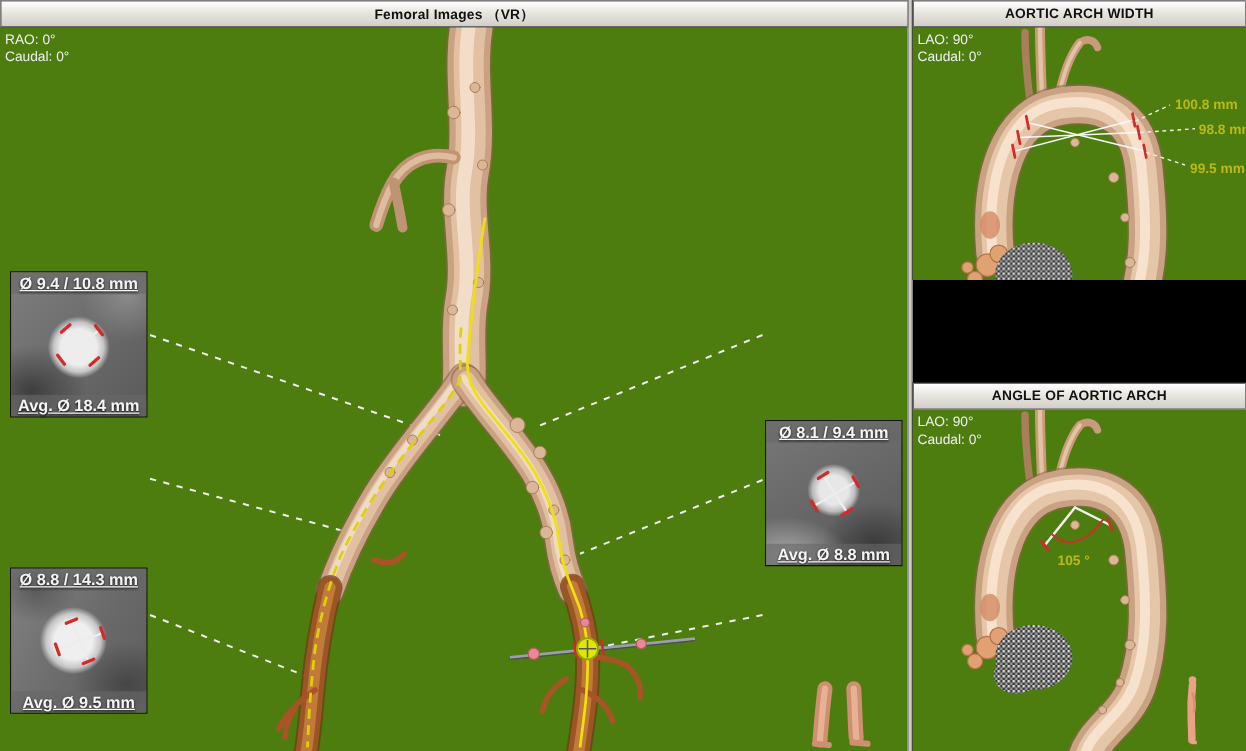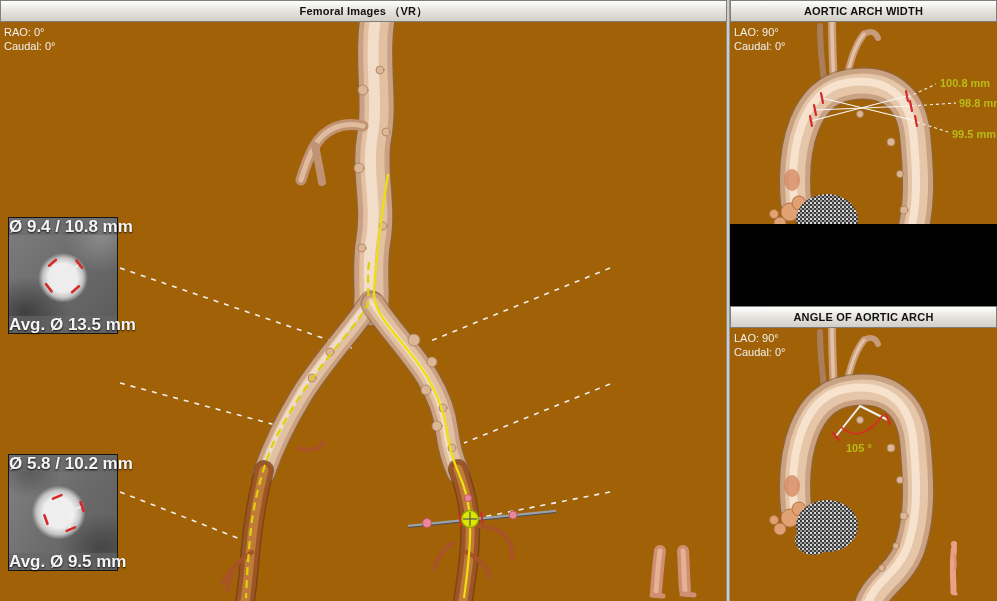--- a/index.html
+++ b/index.html
@@ -8,21 +8,21 @@
   .panel{position:absolute;overflow:hidden;background:#000;}
   .panel-main{left:0;top:0;width:727px;height:601px;}
   .panel-arch{left:730px;top:0;width:267px;height:224px;}
   .panel-angle{left:730px;top:306px;width:267px;height:295px;}
   .v-divider{position:absolute;left:726px;top:0;width:4px;height:601px;
              background:#cfccc5;border-left:1px solid #8b8b8b;border-right:1px solid #9a9a9a;box-sizing:border-box;}
   .titlebar{position:absolute;left:0;top:0;right:0;height:22px;box-sizing:border-box;
             background:linear-gradient(#ffffff,#e8e6e0 45%,#d2cfc7);
             border:1px solid #7e7e7e;display:flex;align-items:center;justify-content:center;
             font-size:11px;font-weight:bold;color:#111;letter-spacing:.2px;z-index:5;}
-  .viewport{position:absolute;left:0;right:0;top:22px;bottom:0;background:#a16207;}
+  .viewport{position:absolute;left:0;right:0;top:22px;bottom:0;background:#4d7c0f;}
   .orient{position:absolute;left:4px;top:3px;color:#efefef;font-size:11px;line-height:14px;z-index:4;}
   .scene{position:absolute;left:0;top:0;z-index:1;}
   
   .inset{position:absolute;width:110px;height:117px;z-index:3;border:1px solid #141414;box-sizing:border-box;}
   .inset .ct{position:absolute;inset:0;}
   .ct-a{background:
      radial-gradient(40px 40px at 50% 52%, #ededed 0 36%, #c4c4c4 50%, rgba(120,120,120,0) 62%),
      radial-gradient(75px 60px at 15% 82%, rgba(25,25,25,.55), transparent 60%),
      radial-gradient(60px 60px at 86% 16%, rgba(195,195,195,.35), transparent 60%),
      linear-gradient(135deg,#7e7e7e,#686868 60%,#5a5a5a);}
@@ -45,22 +45,22 @@
      radial-gradient(34px 34px at 50% 48%, #e7e7e7 0 34%, #bcbcbc 50%, rgba(120,120,120,0) 62%),
      radial-gradient(90px 60px at 15% 95%, rgba(235,235,235,.55), transparent 55%),
      radial-gradient(70px 55px at 80% 85%, rgba(25,25,25,.5), transparent 60%),
      linear-gradient(150deg,#787878,#646464 60%,#565656);}
   .ct-f{background:
      radial-gradient(26px 26px at 46% 46%, #e4e4e4 0 38%, rgba(120,120,120,0) 60%),
      radial-gradient(62px 48px at 84% 84%, #d2d2d2 0 42%, rgba(120,120,120,0) 64%),
      radial-gradient(60px 45px at 12% 30%, rgba(30,30,30,.45), transparent 60%),
      linear-gradient(140deg,#6f6f6f,#5e5e5e 60%,#525252);}
   .strip{position:absolute;left:0;right:0;height:17px;z-index:2;
-         background:rgba(104,104,104,.62);color:#f5f5f5;font-weight:bold;font-size:17px;
-         line-height:17px;text-align:center;text-shadow:0 1px 2px rgba(0,0,0,.85);white-space:nowrap;}
+         background:rgba(104,104,104,.62);color:#f5f5f5;font-weight:bold;font-size:13px;
+         line-height:17px;text-align:center;text-shadow:0 1px 2px rgba(0,0,0,.85);white-space:nowrap;text-decoration:underline;}
   .strip.top{top:0}.strip.bot{bottom:0}
   .cross-svg{position:absolute;left:23px;top:26px;width:64px;height:64px;z-index:1;}
   .il1{left:8px;top:195px}.il2{left:8px;top:314px}.il3{left:8px;top:432px}
   .ir1{left:612px;top:195px}.ir2{left:612px;top:314px}.ir3{left:612px;top:432px}
   text{font-family:"Liberation Sans",sans-serif;}
   .mm-label{fill:#b9ba18;font-size:11px;font-weight:bold;}
 </style>
 </head>
 <body>
 
@@ -195,31 +195,39 @@
           <line x1="682" y1="594" x2="694" y2="595" stroke="#cf8f72" stroke-width="5"></line>
         </g>
       </svg>
 
       <div class="inset il1">
         <div class="ct ct-a"></div>
         <svg class="cross-svg" viewBox="-32 -32 64 64">
             <use href="#dia-cross" transform="rotate(-10)"></use>
           </svg>
         <div class="strip top">Ø 9.4 / 10.8 mm</div>
-        <div class="strip bot">Avg. Ø 13.5 mm</div>
+        <div class="strip bot">Avg. Ø 18.4 mm</div>
       </div>
       <div class="inset il3">
         <div class="ct ct-c"></div>
         <svg class="cross-svg" viewBox="-32 -32 64 64">
             <use href="#dia-cross" transform="rotate(8)"></use>
           </svg>
-        <div class="strip top">Ø 5.8 / 10.2 mm</div>
+        <div class="strip top">Ø 8.8 / 14.3 mm</div>
         <div class="strip bot">Avg. Ø 9.5 mm</div>
       </div>
 
+      <div class="inset ir2">
+        <div class="ct ct-e"></div>
+        <svg class="cross-svg" viewBox="-32 -32 64 64">
+            <use href="#dia-cross" transform="rotate(-2)"></use>
+          </svg>
+        <div class="strip top">Ø 8.1 / 9.4 mm</div>
+        <div class="strip bot">Avg. Ø 8.8 mm</div>
+      </div>
     </div>
   </div>
 
   <div class="v-divider"></div>
 
   <div class="panel panel-arch">
     <div class="titlebar">
       <span>AORTIC ARCH WIDTH</span>
     </div>
     <div class="viewport">

